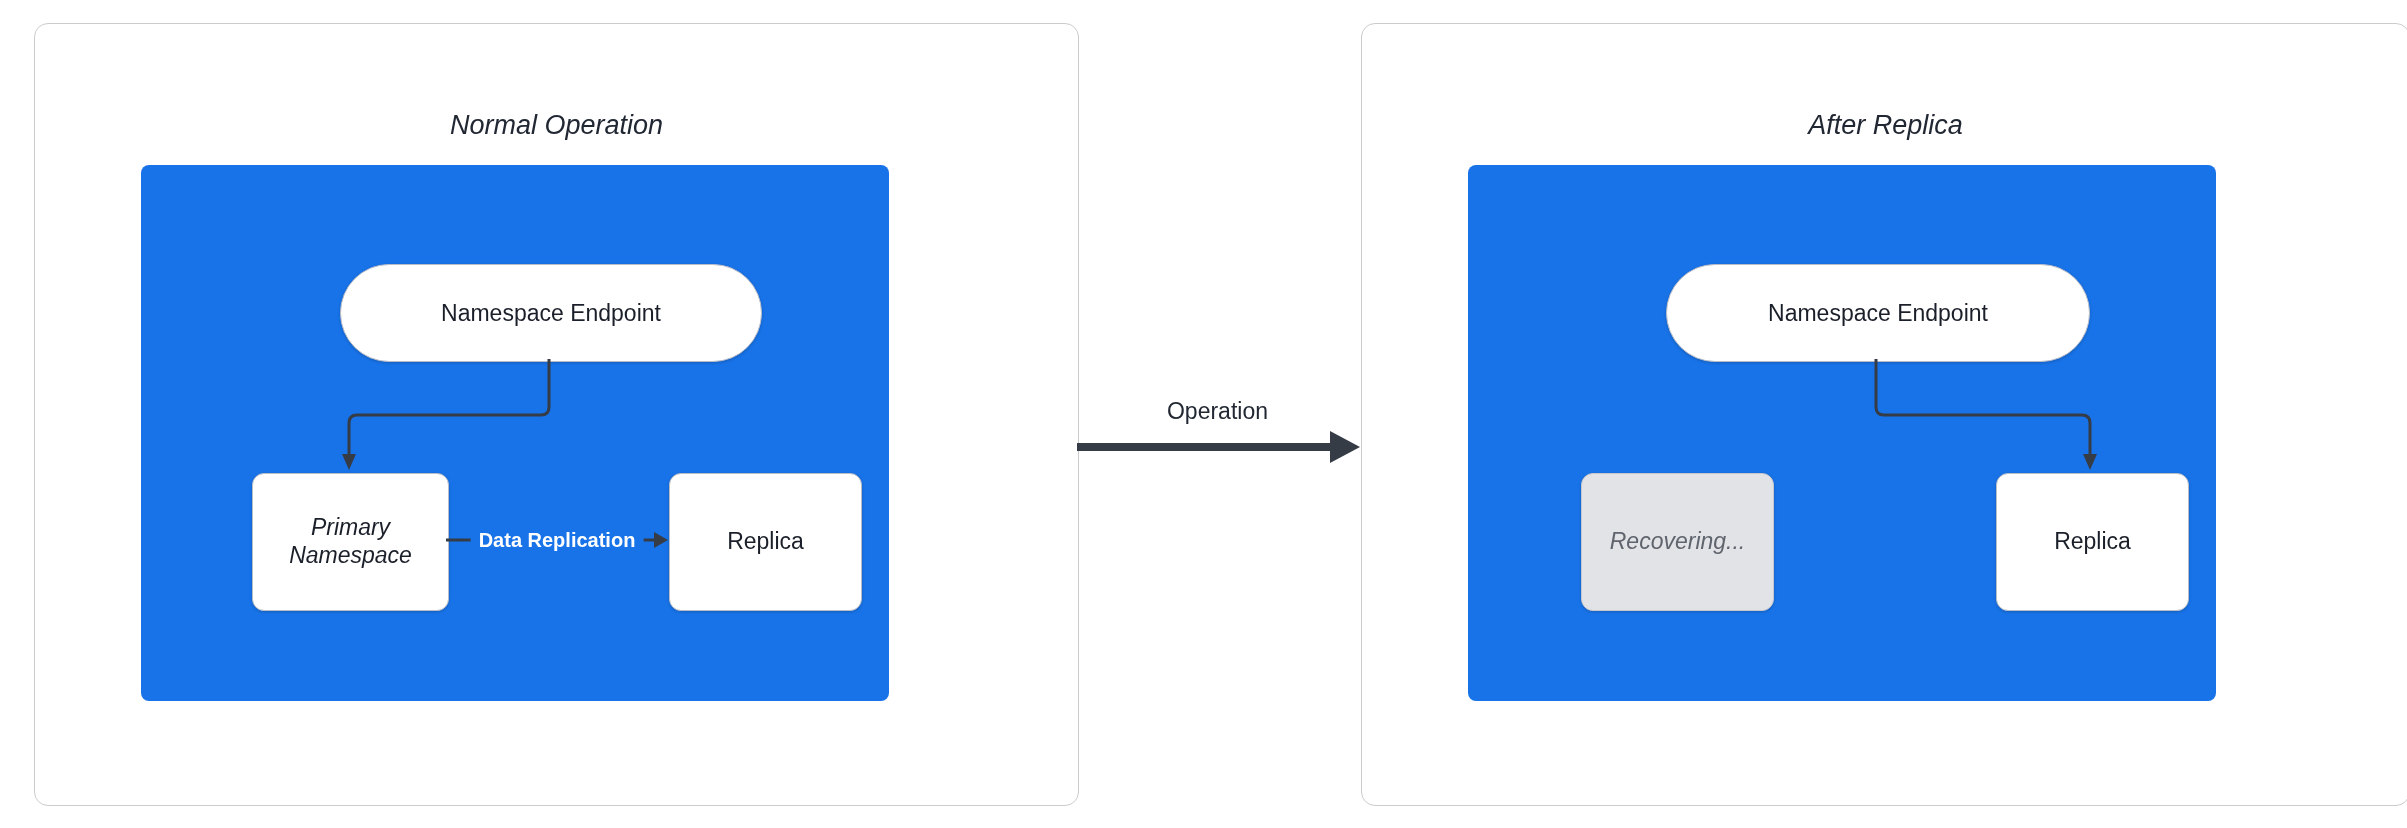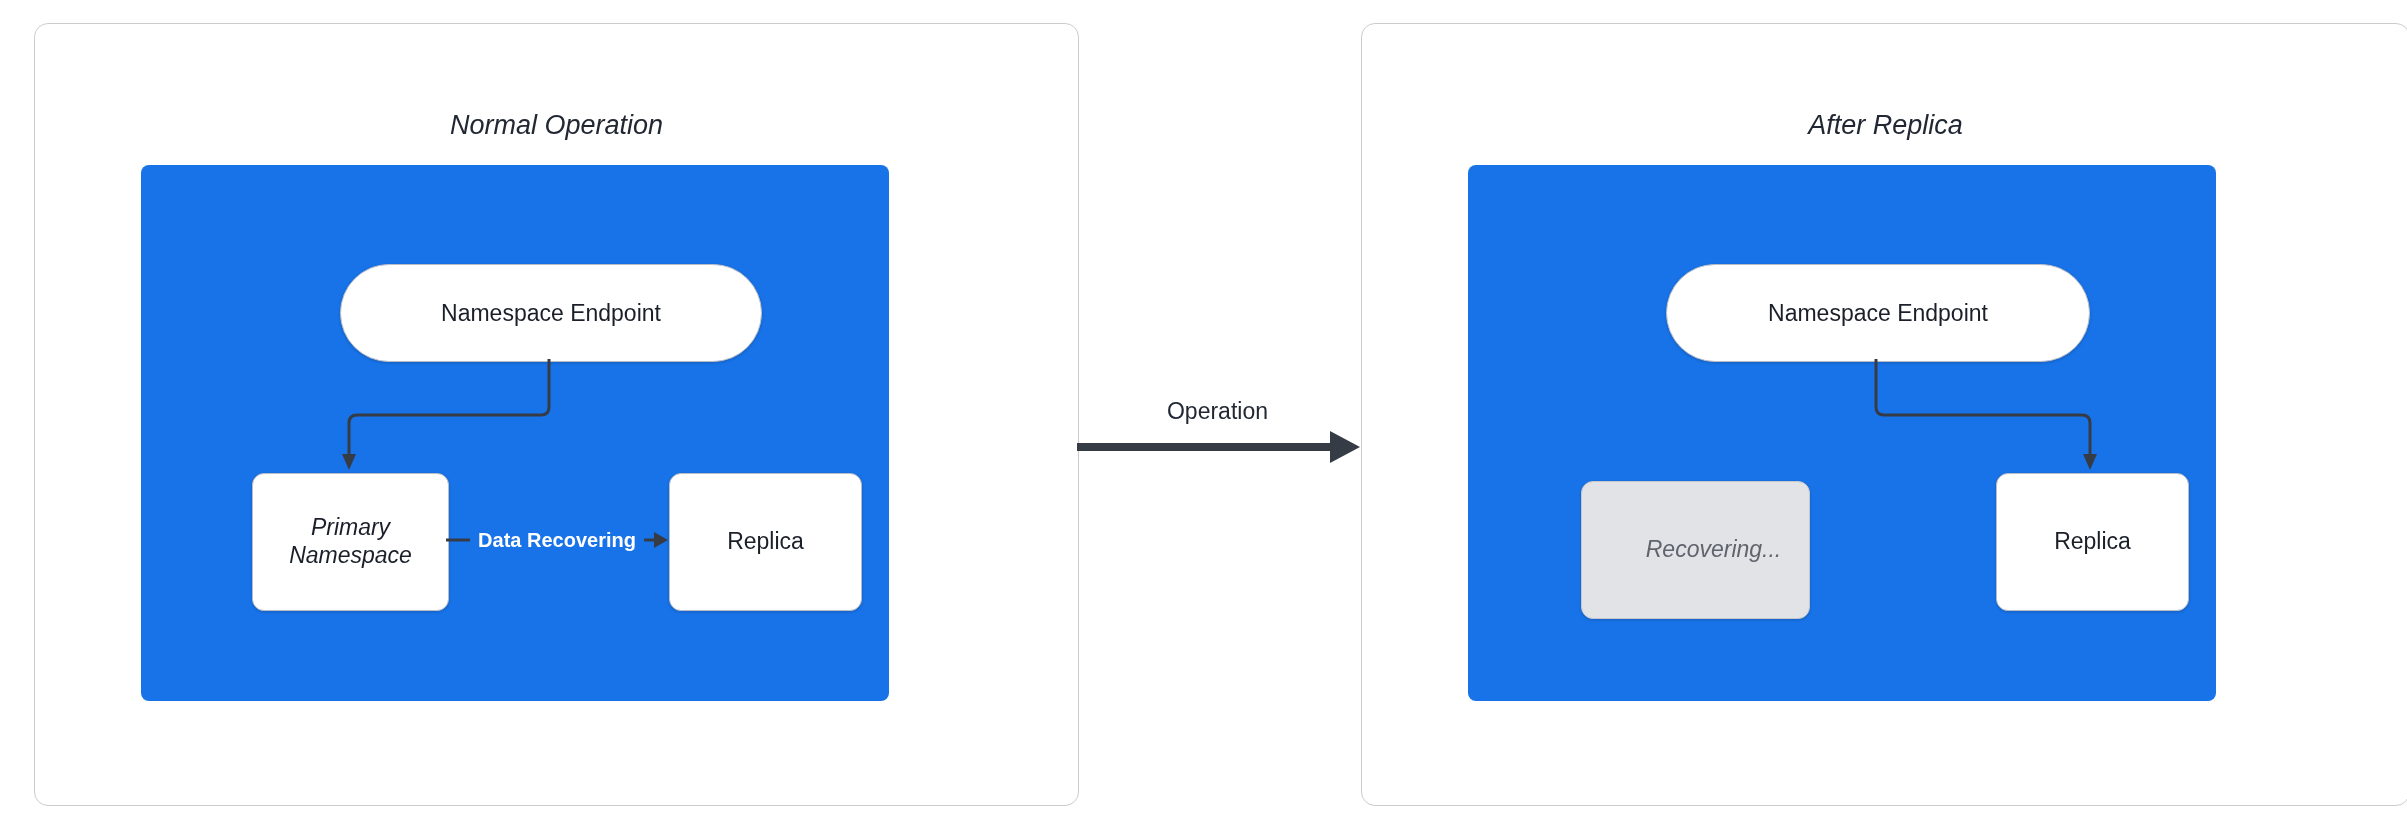--- a/index.html
+++ b/index.html
@@ -17,21 +17,21 @@
         display:flex;align-items:center;justify-content:center;font-size:23px;color:#1a1f29;
         box-shadow:0 1px 3px rgba(0,0,0,.18);}
   .pill-left{left:199px;top:99px;width:420px;height:96px;}
   .pill-right{left:198px;top:99px;width:422px;height:96px;}
 
   .node{position:absolute;background:#ffffff;border:1.5px solid #b9bdc7;border-radius:12px;
         display:flex;align-items:center;justify-content:center;text-align:center;
         font-size:23px;line-height:1.2;color:#1a1f29;box-shadow:0 1px 3px rgba(0,0,0,.18);}
   .node-primary{left:111px;top:308px;width:195px;height:136px;font-style:italic;}
   .node-replica-left{left:528px;top:308px;width:191px;height:136px;}
-  .node-recovering{left:113px;top:316px;width:191px;height:136px;background:#e2e3e7;border-color:#c6c7cc;color:#5f646d;font-style:italic;padding-left:36px;}
+  .node-recovering{left:113px;top:308px;width:191px;height:136px;background:#e2e3e7;border-color:#c6c7cc;color:#5f646d;font-style:italic;}
   .node-replica-right{left:528px;top:308px;width:191px;height:136px;}
 
   .overlay{position:absolute;left:0;top:0;width:2407px;height:828px;pointer-events:none;z-index:2;}
   .conn{stroke:#363c46;stroke-width:3;fill:none;}
   .conn-head{fill:#363c46;stroke:none;}
   .failover-line{stroke:#363c46;stroke-width:8;fill:none;}
 
   .edge-label{position:absolute;left:545px;top:540px;transform:translate(-50%,-50%);
               background:#1873e8;color:#ffffff;font-weight:bold;font-size:20px;
               padding:3px 8px;white-space:nowrap;z-index:3;}
@@ -81,16 +81,16 @@
     <path class="conn" d="M434,540 L642,540"></path>
     <polygon class="conn-head" points="642,532 642,548 656,540"></polygon>
 
     <path class="conn" d="M1864,359 L1864,407 Q1864,415 1872,415 L2070,415 Q2078,415 2078,423 L2078,456"></path>
     <polygon class="conn-head" points="2071,454 2085,454 2078,470"></polygon>
 
     <path class="failover-line" d="M1065,447 L1318,447"></path>
     <polygon class="conn-head" points="1318,431 1318,463 1348,447"></polygon>
   </svg>
 
-  <div class="edge-label">Data Recovering</div>
+  <div class="edge-label">Data Replication</div>
   <div class="failover-label">Operation</div>
 
 </div>
 
 </body></html>

